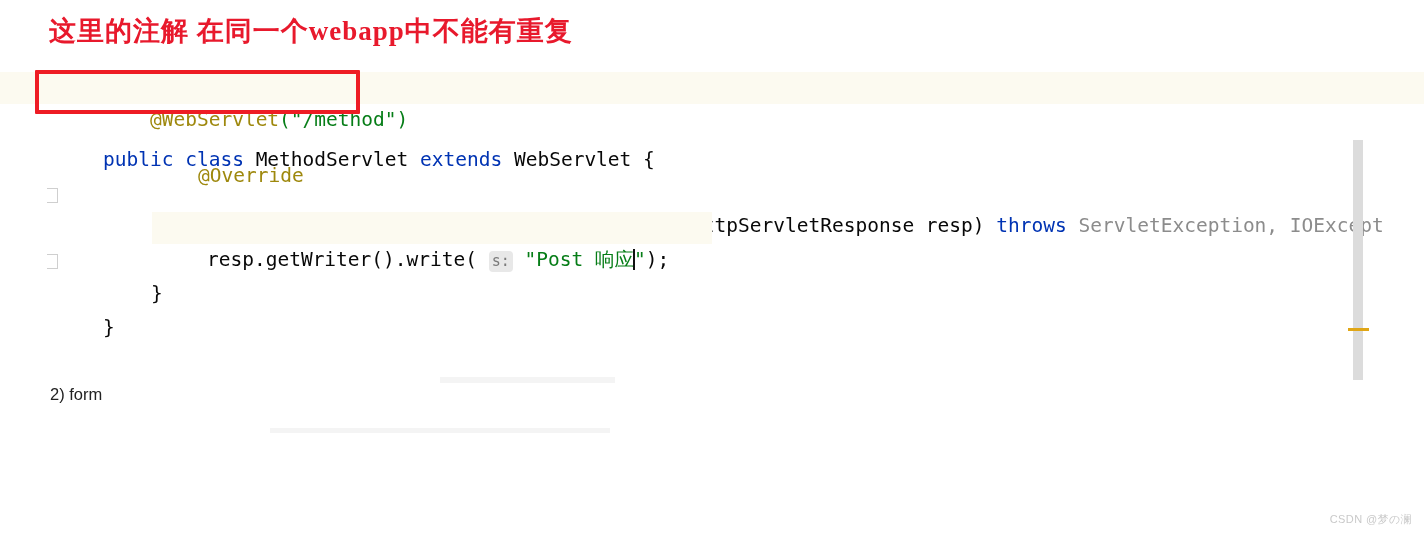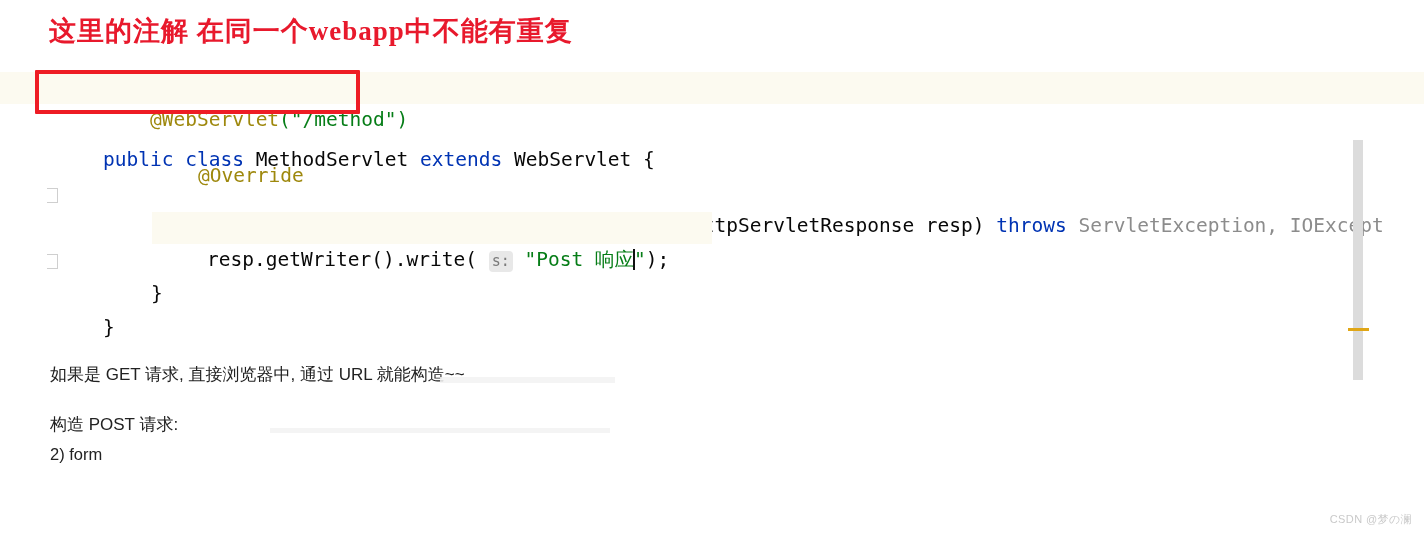--- a/index.html
+++ b/index.html
@@ -219,22 +219,20 @@
   <div class="fold-mark" style="left:47px; top:120px;"></div>
   <div class="fold-mark" style="left:47px; top:186px;"></div>
 
   <div id="scrollbar-track"></div>
   <div id="scroll-warning-marker"></div>
 </div>
 
 <div id="redbox"></div>
 
 <div id="notes">
-  <div class="note-line">如果是 GET 请求, 直接浏览器中, 通过 URL 就能构造~~</div>
   <div class="note-gap"></div>
-  <div class="note-line">构造 POST 请求:</div>
   <div class="note-small">2) form</div>
 </div>
 
 <div class="artifact" style="left:440px; top:377px; width:175px; height:6px;"></div>
 <div class="artifact" style="left:270px; top:428px; width:340px; height:5px;"></div>
 
 <div id="watermark">CSDN @梦の澜</div>
 
 </body></html>

